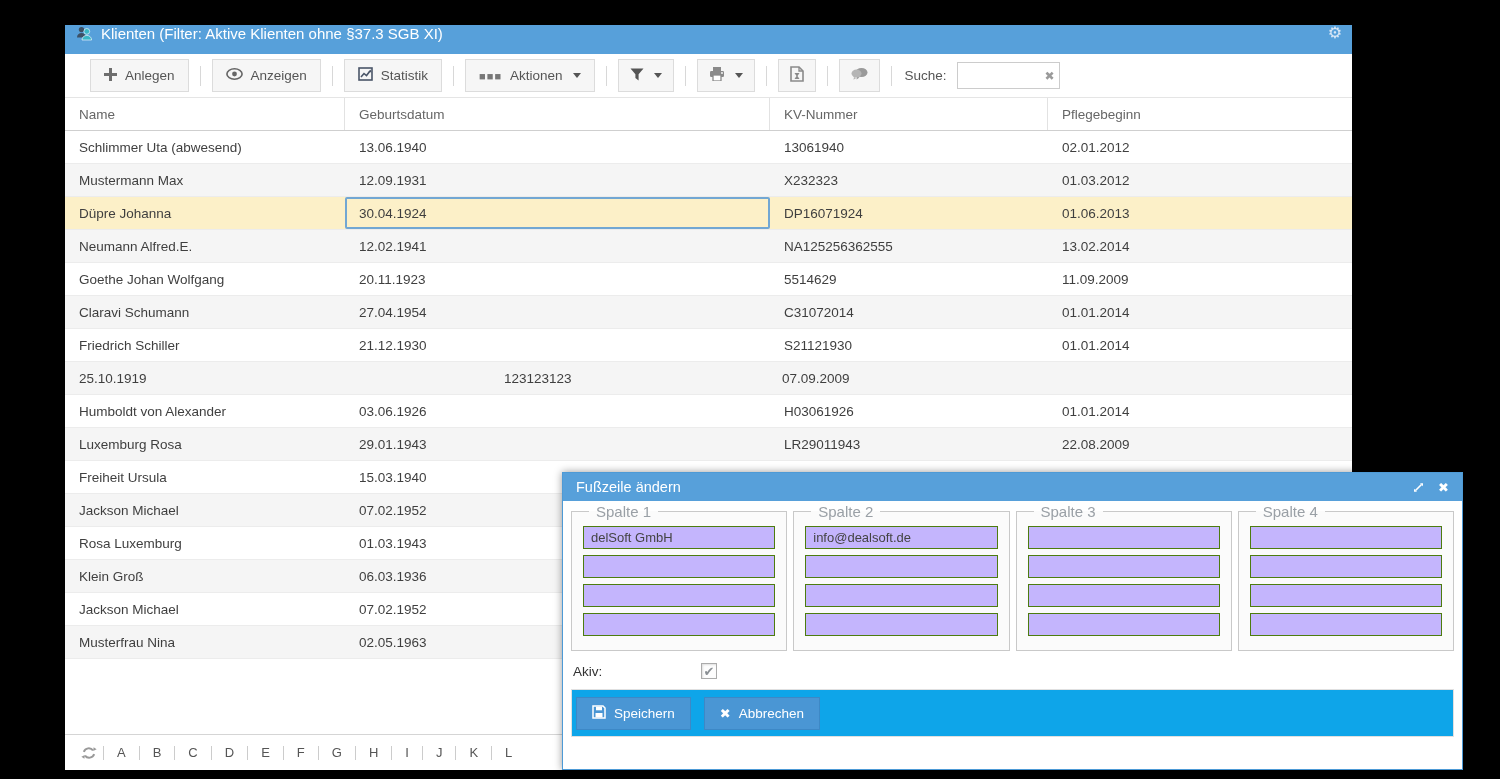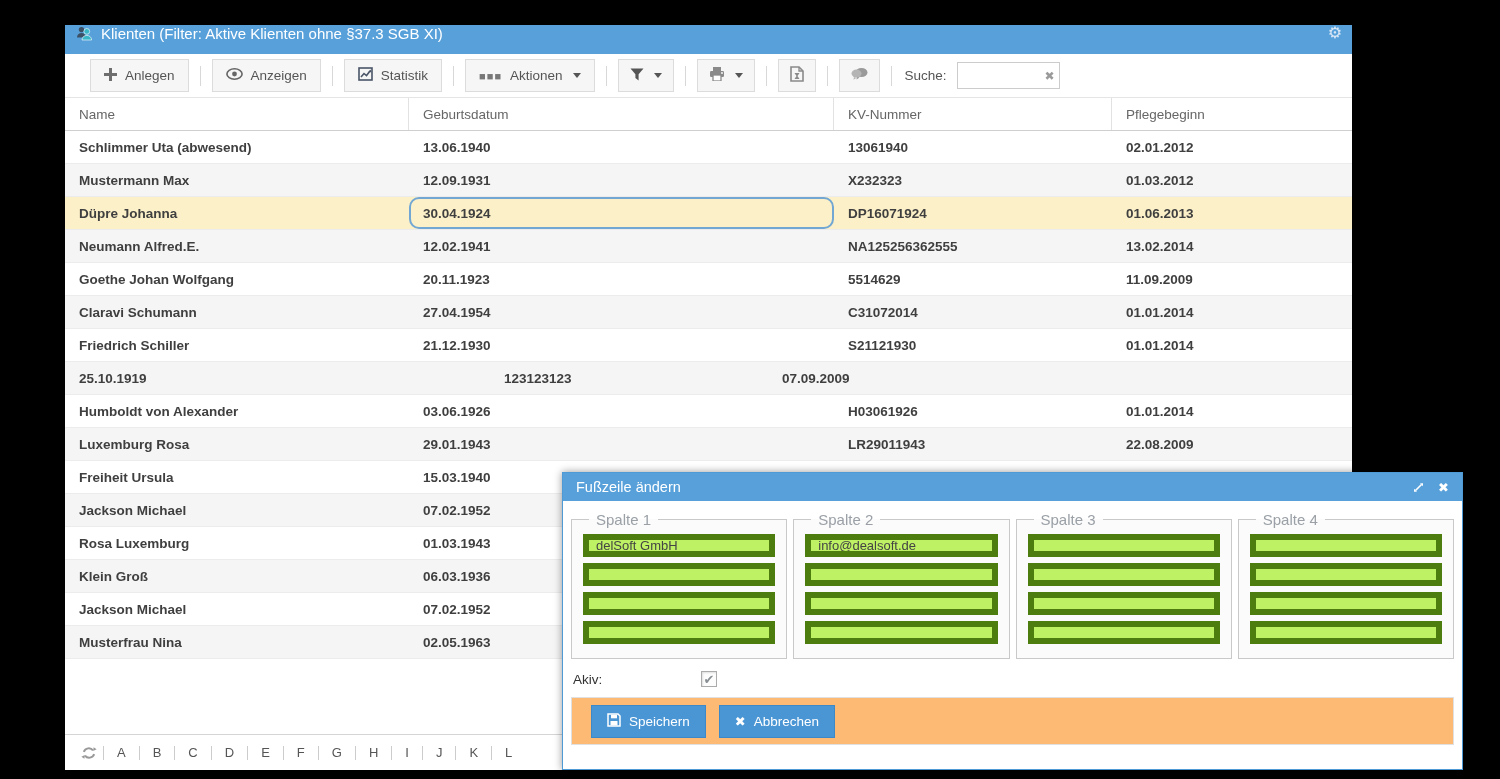--- a/index.html
+++ b/index.html
@@ -35,67 +35,67 @@
   .search-clear { position:absolute; right:5px; top:50%; transform:translateY(-50%);
     color:#9a9a9a; font-size:12px; font-weight:bold; cursor:pointer; line-height:1; }
 
   
   .grid-header { height:34px; border-top:1px solid #e5e5e5; border-bottom:1px solid #cfcfcf;
     display:flex; align-items:stretch; color:#666; font-size:13.5px; flex:0 0 auto; }
   .grid-header .hcell { display:flex; align-items:center; padding-left:14px;
     border-right:1px solid #e2e2e2; cursor:pointer; }
   .grid-header .hcell:last-child { border-right:none; }
 
-  .c-name { width:344px; flex:0 0 auto; }
+  .c-name { width:280px; flex:0 0 auto; }
   .c-geb  { width:425px; flex:0 0 auto; }
   .c-kv   { width:278px; flex:0 0 auto; }
   .c-pfl  { flex:1; }
 
   .tbody { flex:1; overflow:hidden; }
   .row { height:33px; display:flex; align-items:stretch; border-bottom:1px solid #ececec;
-    font-size:13.5px; color:#3f3f3f; background:#fff; cursor:pointer;font-weight:bold; }
+    font-size:13.5px; color:#3f3f3f; background:#fff; cursor:pointer; }
   .row.alt { background:#f5f5f5; }
   .row.selected { background:#fcf0c8; }
   .cell { display:flex; align-items:center; padding-left:14px; }
-  .cell.focus-cell { box-shadow:inset 0 0 0 2px #72a7d3; border-radius:10px; }
+  .cell.focus-cell { box-shadow:inset 0 0 0 2px #72a7d3; border-radius:2px; }
 
   .bottombar { height:36px; border-top:1px solid #d5d5d5; display:flex;
     align-items:center; padding:0 16px; flex:0 0 auto; color:#555; }
   .refresh { display:flex; margin-right:6px; cursor:pointer; }
   .letter { padding:0 13px; font-size:13px; color:#555; cursor:pointer; }
   .lsep { width:1px; height:14px; background:#ccc; flex:0 0 auto; }
 
   
   .modal { position:absolute; left:562px; top:472px; width:901px; height:298px;
     background:#fff; border:1px solid #4d9ad6; box-shadow:0 0 8px rgba(0,0,0,.4);
     display:flex; flex-direction:column; }
   .modal-header { height:28px; background:#57a0da; color:#fff; display:flex;
     align-items:center; padding:0 13px; font-size:14.5px; flex:0 0 auto; }
   .mh-icons { margin-left:auto; display:flex; align-items:center; gap:13px; }
   .mh-icons .mi { cursor:pointer; display:flex; color:#fff; font-size:13px;
     font-weight:bold; line-height:1; }
 
   .modal-body { flex:1; padding:2px 8px 0; display:flex; flex-direction:column; }
-  .fieldsets { display:flex; gap:6px; margin-top:8px; }
+  .fieldsets { display:flex; gap:6px; margin-top:0; }
   fieldset { flex:1; border:1px solid #c9c9c9; background:#fbfbfb; height:148px;
     padding:6px 11px 0; min-width:0; }
   legend { color:#9aa0a6; font-size:15px; padding:0 7px; margin-left:6px; }
-  .finput { display:block; width:100%; height:23px; border:6px solid #4d7c0f;
-    background:#bef264; margin-bottom:6px; font-size:13px; color:#444; padding:0 7px;
+  .finput { display:block; width:100%; height:23px; border:1px solid #4d7c0f;
+    background:#c4b5fd; margin-bottom:6px; font-size:13px; color:#444; padding:0 7px;
     outline:none; font-family:inherit; }
 
   .akiv-row { display:flex; align-items:center; padding:12px 0 0 2px; }
   .akiv-label { font-size:13.5px; color:#333; width:128px; }
   .checkbox { width:16px; height:16px; border:1px solid #ababab; background:#fdfdfd;
     display:flex; align-items:center; justify-content:center; color:#8a8f94;
     font-size:13px; font-weight:bold; cursor:pointer; line-height:1;
     box-shadow:inset 1px 1px 2px rgba(0,0,0,.12); }
 
-  .modal-footer { height:48px; background:#fdba74; border:1px solid #e0e0e0;
-    margin:10px 0 8px; display:flex; align-items:center; padding:0 19px; gap:13px;
+  .modal-footer { height:48px; background:#0ea5e9; border:1px solid #e0e0e0;
+    margin:10px 0 8px; display:flex; align-items:center; padding:0 4px; gap:13px;
     flex:0 0 auto; }
   .mbtn { display:inline-flex; align-items:center; gap:8px; height:33px;
     padding:0 15px; background:#4a96d4; border:1px solid #3d88c6; color:#fff;
     font-size:13.5px; cursor:pointer; font-family:inherit; }
 </style>
 </head>
 <body>
 
 <div class="window">
 

